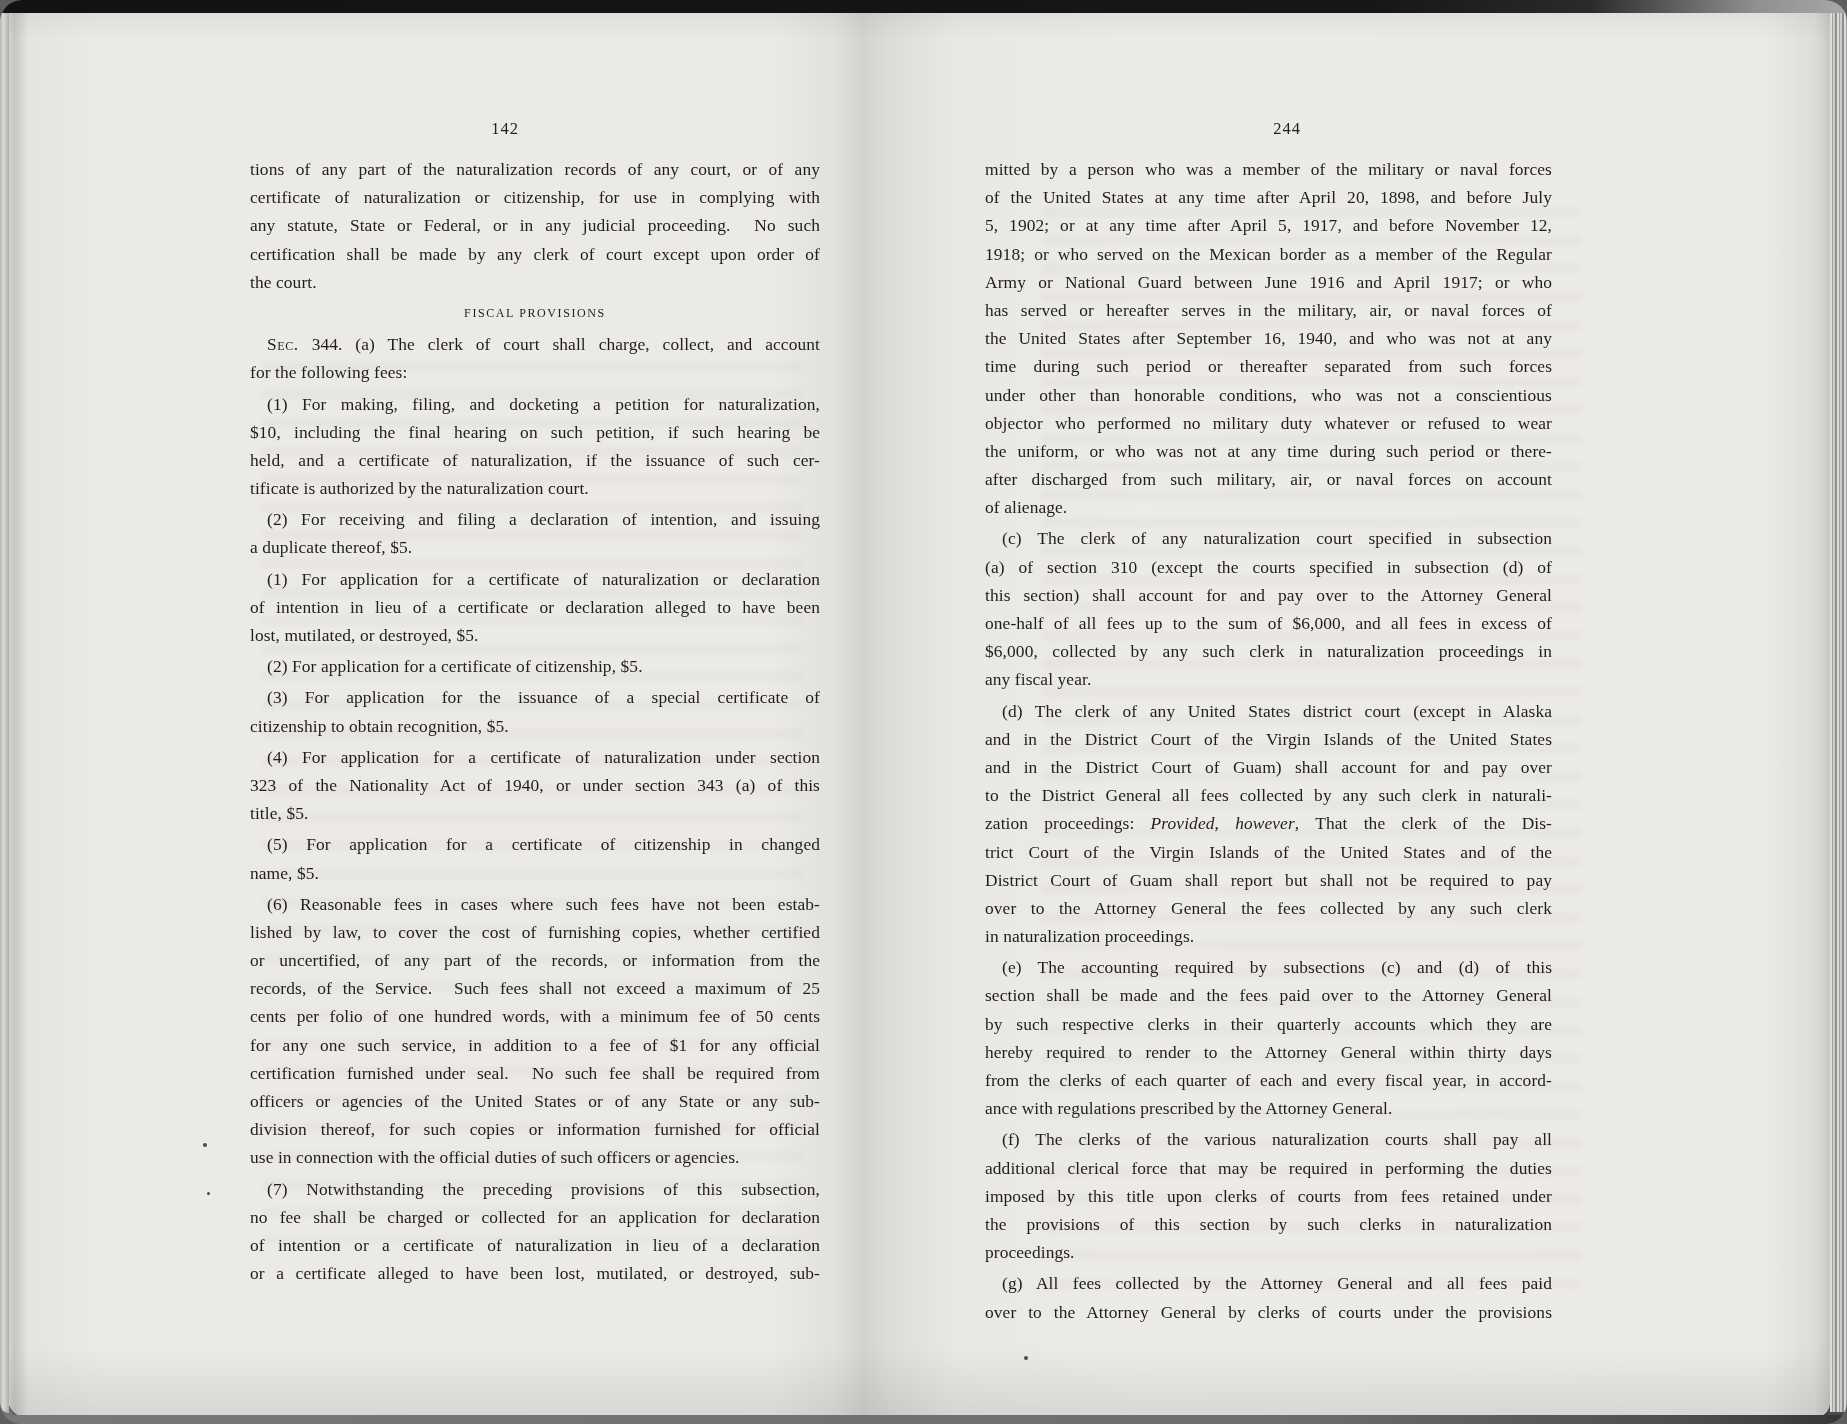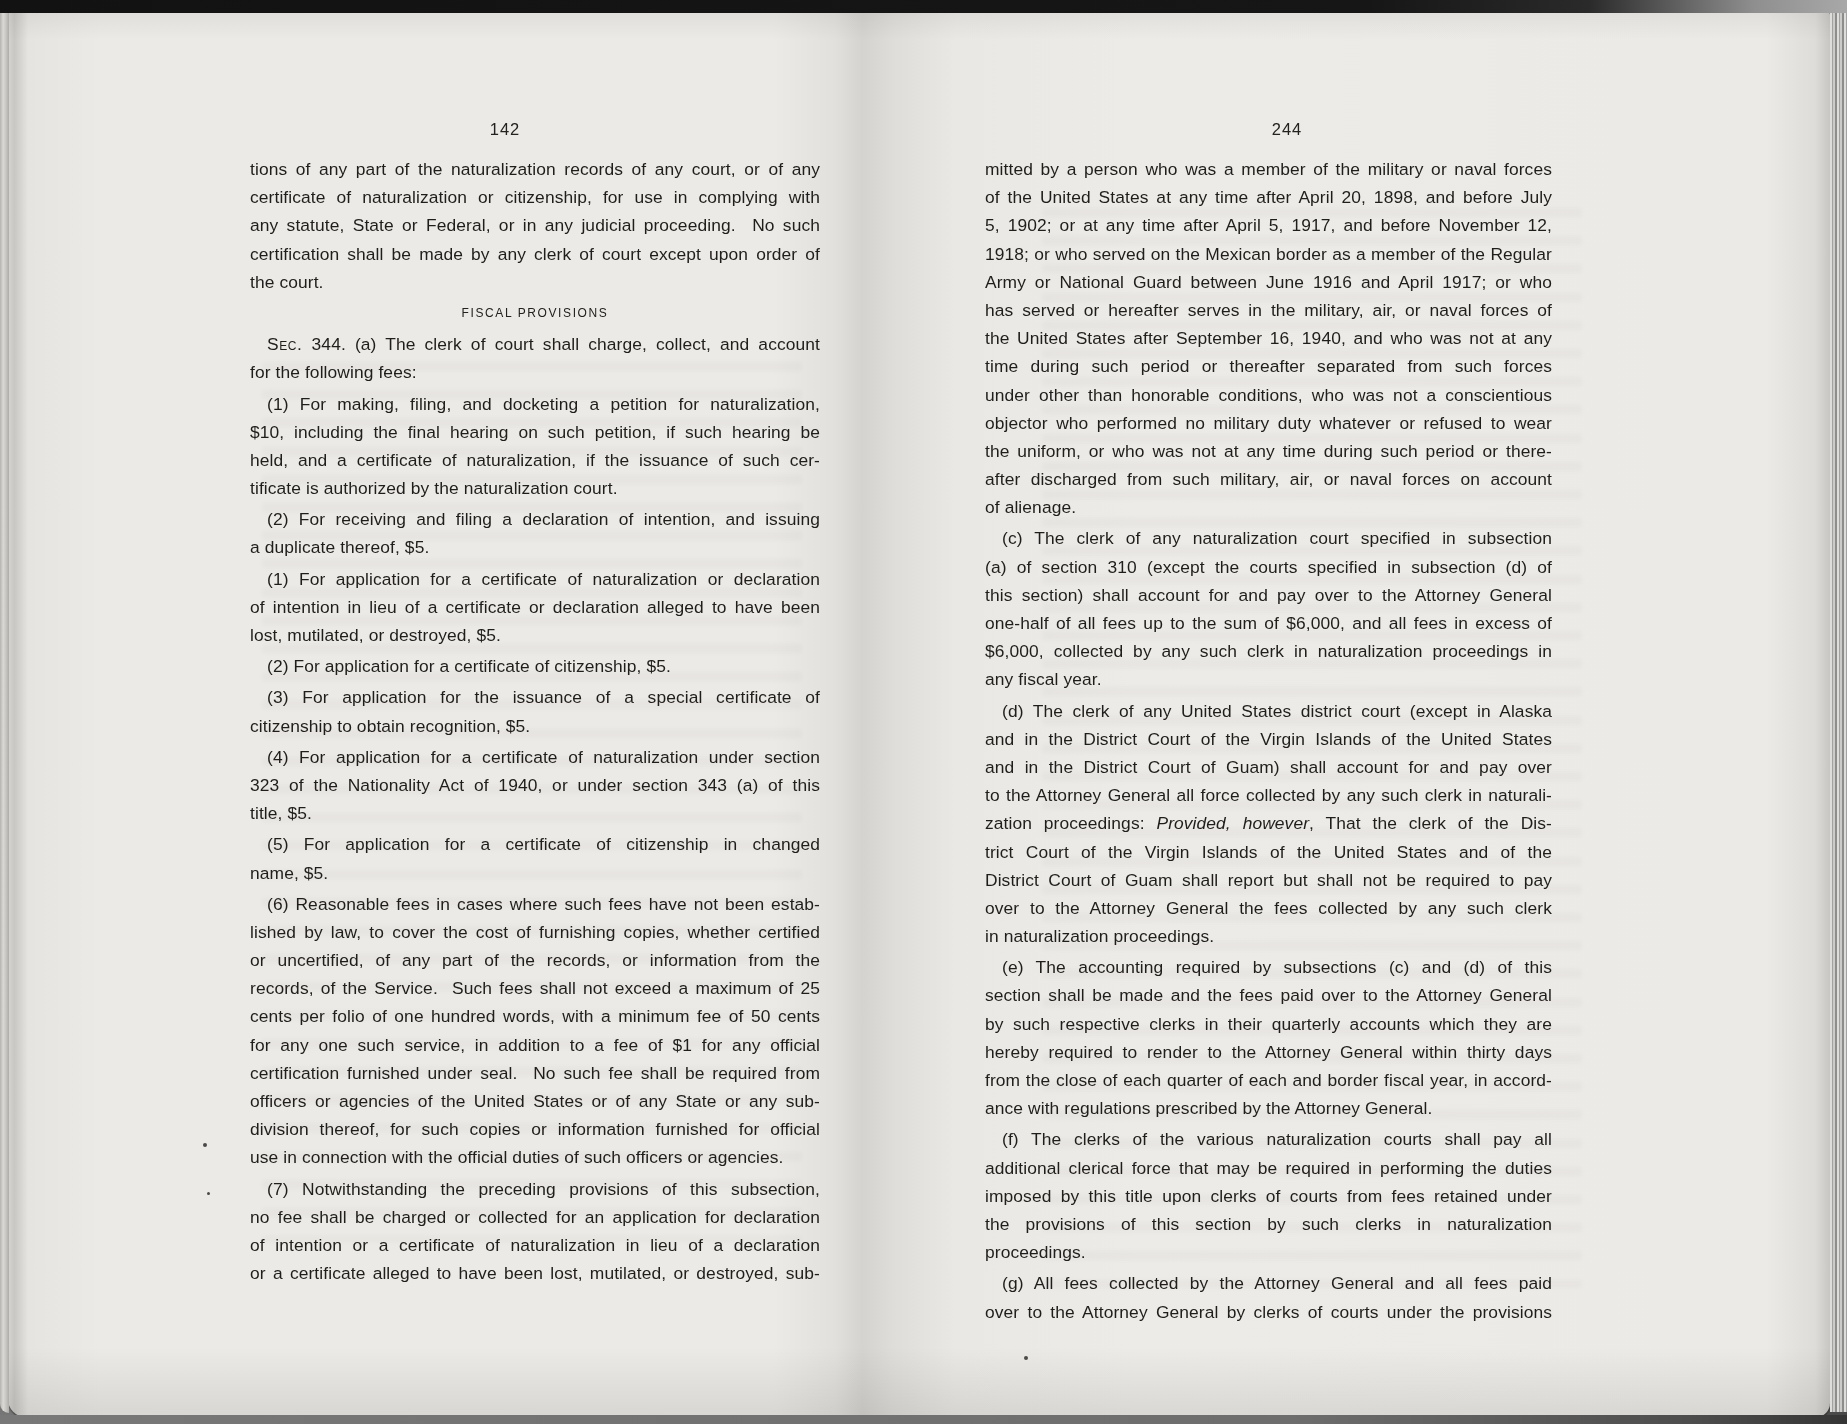--- a/index.html
+++ b/index.html
@@ -1,18 +1,18 @@
 <!DOCTYPE html>
 <html><head>
 <meta charset="utf-8">
 <style>
   html,body{margin:0;padding:0;background:#5e5e5e;}
   .scan{position:relative;width:1847px;height:1424px;overflow:hidden;
         background:linear-gradient(90deg,#757575 0,#6f6f6f 80%,#585858 96%,#474747 100%);
-        font-family:Liberation Sans, sans-serif;}
+        font-family:Liberation Serif, serif;border-radius:22px;}
   
   .top-bar{position:absolute;left:0;top:0;width:100%;height:13px;
         background:linear-gradient(90deg,#121212 0,#161616 74%,#2a2a2a 86%,#8f8f8f 95%,#a8a8a8 100%);}
   .bottom-shade{position:absolute;left:0;bottom:0;width:100%;height:9px;
         background:linear-gradient(90deg,#787878 0,#6d6d6d 70%,#4c4c4c 92%,#353535 100%);}
   
   .left-edge{position:absolute;left:0;top:10px;width:9px;height:1403px;border-radius:0 0 0 10px;
         background:linear-gradient(90deg,#b5b3af 0,#dbd9d5 35%,#c6c4c0 70%,#aeaca8 100%);}
   
   .fore-edge{position:absolute;right:0;top:5px;width:17px;height:1407px;
@@ -152,33 +152,33 @@
         <div class="line"><span>(a) of section 310 (except the courts specified in subsection (d) of</span></div>
         <div class="line"><span>this section) shall account for and pay over to the Attorney General</span></div>
         <div class="line"><span>one-half of all fees up to the sum of $6,000, and all fees in excess of</span></div>
         <div class="line"><span>$6,000, collected by any such clerk in naturalization proceedings in</span></div>
         <div class="line final"><span>any fiscal year.</span></div>
       </div>
       <div class="para">
         <div class="line indent"><span>(d) The clerk of any United States district court (except in Alaska</span></div>
         <div class="line"><span>and in the District Court of the Virgin Islands of the United States</span></div>
         <div class="line"><span>and in the District Court of Guam) shall account for and pay over</span></div>
-        <div class="line"><span>to the Attorney General all force collected by any such clerk in naturali-</span></div>
+        <div class="line"><span>to the District General all fees collected by any such clerk in naturali-</span></div>
         <div class="line"><span>zation proceedings: </span><span class="it">Provided, however</span><span>, That the clerk of the Dis-</span></div>
         <div class="line"><span>trict Court of the Virgin Islands of the United States and of the</span></div>
         <div class="line"><span>District Court of Guam shall report but shall not be required to pay</span></div>
         <div class="line"><span>over to the Attorney General the fees collected by any such clerk</span></div>
         <div class="line final"><span>in naturalization proceedings.</span></div>
       </div>
       <div class="para">
         <div class="line indent"><span>(e) The accounting required by subsections (c) and (d) of this</span></div>
         <div class="line"><span>section shall be made and the fees paid over to the Attorney General</span></div>
         <div class="line"><span>by such respective clerks in their quarterly accounts which they are</span></div>
         <div class="line"><span>hereby required to render to the Attorney General within thirty days</span></div>
-        <div class="line"><span>from the close of each quarter of each and border fiscal year, in accord-</span></div>
+        <div class="line"><span>from the clerks of each quarter of each and every fiscal year, in accord-</span></div>
         <div class="line final"><span>ance with regulations prescribed by the Attorney General.</span></div>
       </div>
       <div class="para">
         <div class="line indent"><span>(f) The clerks of the various naturalization courts shall pay all</span></div>
         <div class="line"><span>additional clerical force that may be required in performing the duties</span></div>
         <div class="line"><span>imposed by this title upon clerks of courts from fees retained under</span></div>
         <div class="line"><span>the provisions of this section by such clerks in naturalization</span></div>
         <div class="line final"><span>proceedings.</span></div>
       </div>
       <div class="para">

